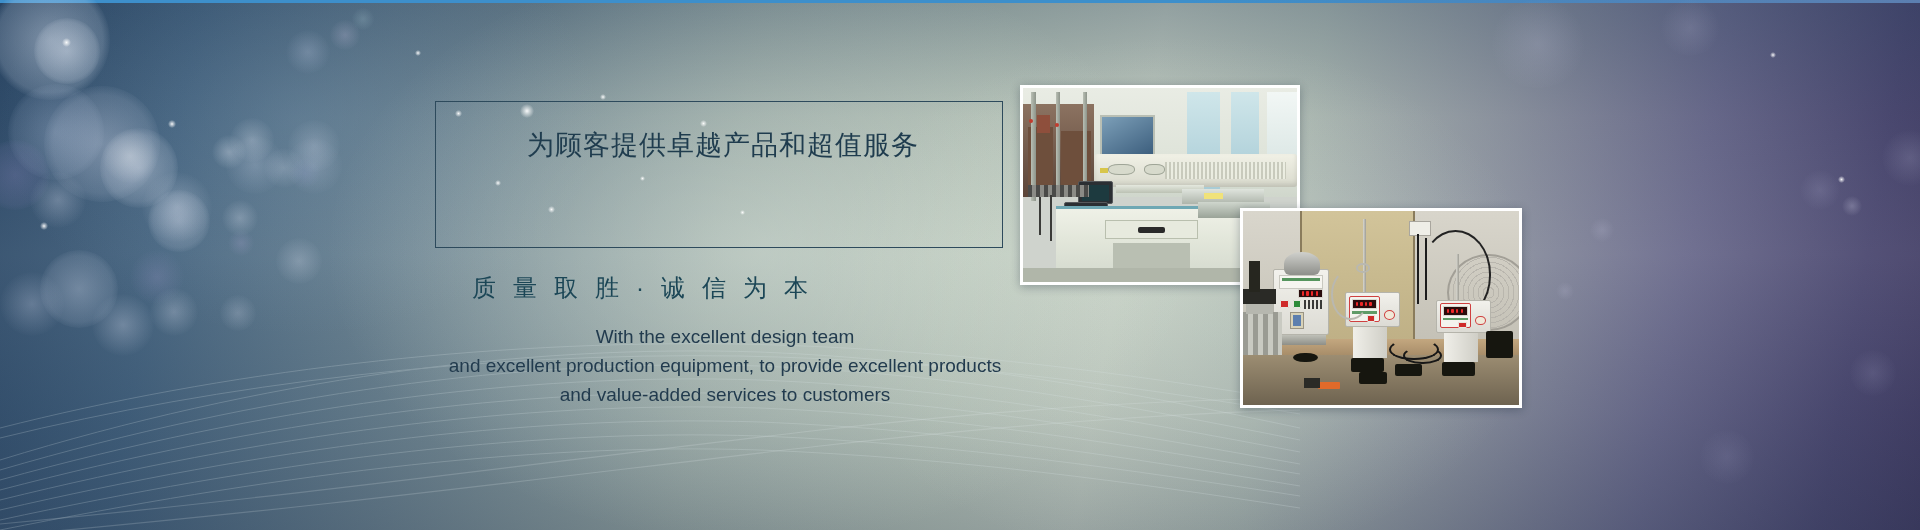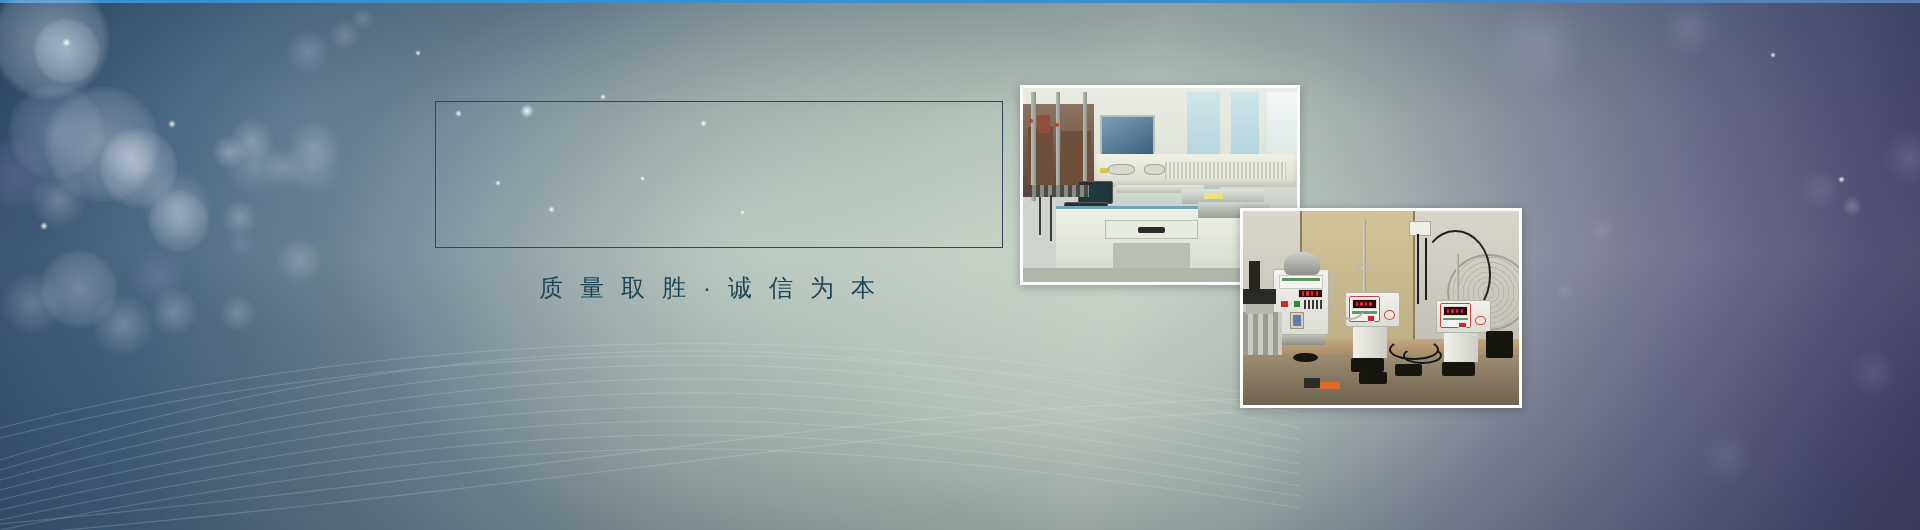--- a/index.html
+++ b/index.html
@@ -70,22 +70,22 @@
     font-family:"Liberation Sans", sans-serif;
     text-align:center;white-space:nowrap;
   }
   .subline{
     position:absolute;left:473px;top:189px;width:500px;
     font-family:"Liberation Serif", serif;
     font-size:20px;letter-spacing:.5px;color:#1f3c4e;
     text-align:center;white-space:nowrap;
   }
   .motto{
-    position:absolute;left:442px;top:272px;width:530px;
-    font-size:24px;color:#1b4656;text-align:center;
+    position:absolute;left:455px;top:272px;width:530px;
+    font-size:24px;color:#1b4656;
     letter-spacing:17px;text-indent:17px;white-space:nowrap;
   }
   .para{
     position:absolute;left:330px;top:322px;width:790px;
     font-size:19px;line-height:29px;color:#223b4e;
     text-align:center;
   }
 
   
   .photo{
@@ -236,24 +236,30 @@
       <path d="M0,128 C220,74 480,42 740,46 C940,50 1120,74 1300,104"></path>
     </g>
     <g fill="none" stroke="#e6eef0" stroke-width="1.2" opacity=".34">
       <path d="M0,214 C300,186 560,150 820,120 C1020,98 1160,90 1300,88"></path>
       <path d="M0,226 C300,200 560,166 820,136 C1020,114 1160,104 1300,100"></path>
     </g>
   </svg>
 
   <div class="frame"></div>
 
+  <div class="headline">为顾客提供卓越产品和超值服务</div>
 
 
   <div class="motto">质量取胜·诚信为本</div>
 
+  <div class="para">
+    <div>With the excellent design team</div>
+    <div>and excellent production equipment, to provide excellent products</div>
+    <div>and value-added services to customers</div>
+  </div>
 
   <div class="photo" id="photo-1">
     <div class="scene">
       <div class="s1-wall"></div>
       <div class="s1-win" style="left:60%;top:2%;width:12%;height:50%;"></div>
       <div class="s1-win" style="left:76%;top:2%;width:10%;height:46%;"></div>
       <div class="s1-win" style="left:89%;top:2%;width:11%;height:44%;background:linear-gradient(180deg,#f2f7f5,#d7e4e2);"></div>
       <div class="s1-left"></div>
       <div class="s1-cab" style="left:2%;top:20%;width:9%;height:30%;"></div>
       <div class="s1-cab" style="left:14%;top:22%;width:11%;height:28%;"></div>

